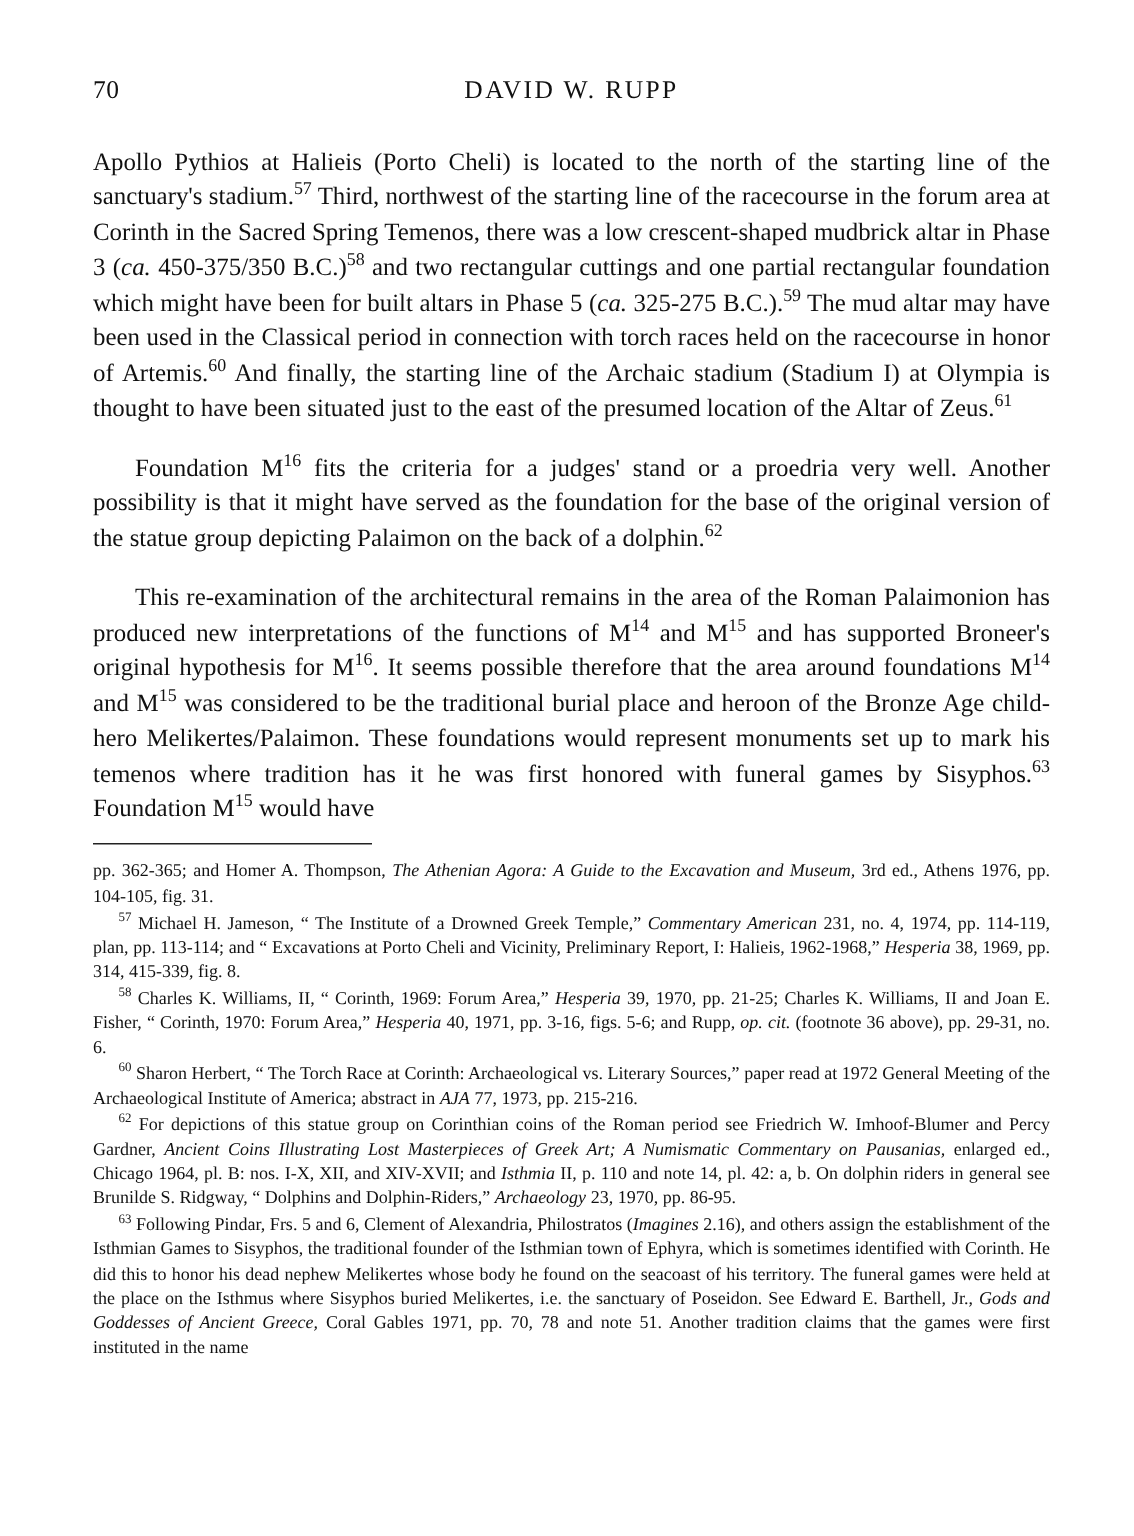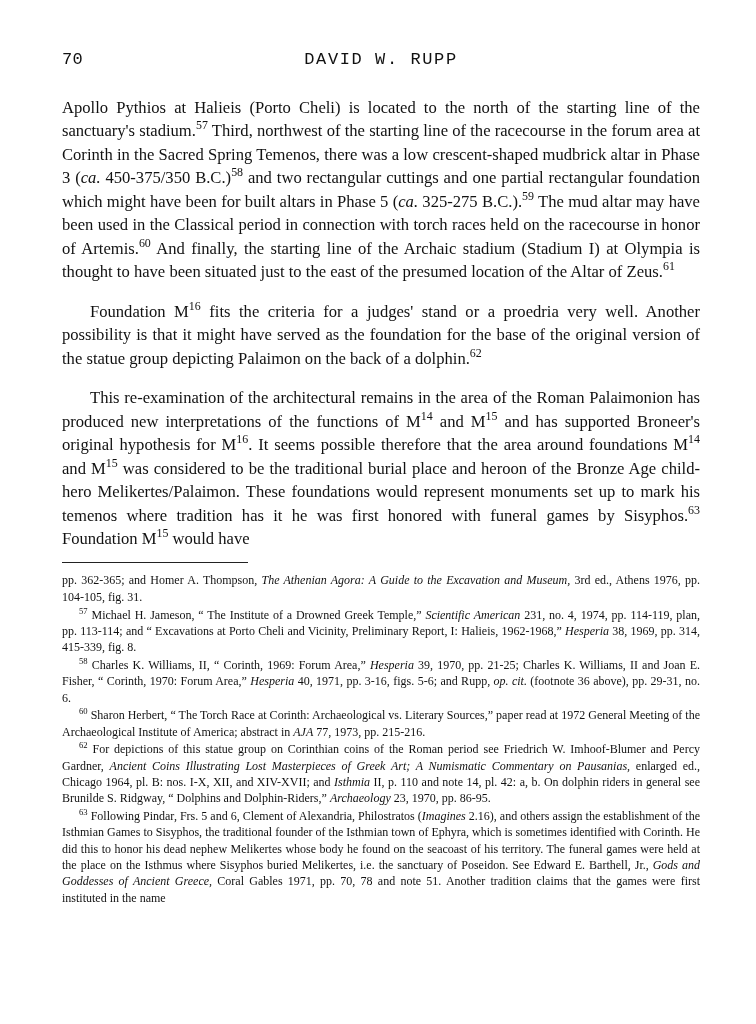--- a/index.html
+++ b/index.html
@@ -17,21 +17,20 @@
     position: relative;
     width: 756px;
     height: 1024px;
     box-sizing: border-box;
     padding: 46px 56px 40px 62px;
   }
   .header {
     position: relative;
     height: 34px;
     margin-bottom: 10px;
-    font-family: Liberation Mono, monospace;
   }
   .folio {
     position: absolute;
     left: 0;
     top: 4px;
     font-size: 17px;
     letter-spacing: 0.3px;
   }
   .running-head {
     text-align: center;
@@ -91,20 +90,20 @@
   <div class="body-text" id="body-text">
       <p class="first"><span>Apollo Pythios at Halieis (Porto Cheli) is located to the north of the starting line of the sanctuary's stadium.</span><sup>57</sup><span>  Third, northwest of the starting line of the racecourse in the forum area at Corinth in the Sacred Spring Temenos, there was a low crescent-shaped mudbrick altar in Phase 3 (</span><span class="it">ca.</span><span> 450-375/350 </span><span class="sc">B.C.</span><span>)</span><sup>58</sup><span> and two rectangular cuttings and one partial rectangular foundation which might have been for built altars in Phase 5 (</span><span class="it">ca.</span><span> 325-275 </span><span class="sc">B.C.</span><span>).</span><sup>59</sup><span>  The mud altar may have been used in the Classical period in connection with torch races held on the racecourse in honor of Artemis.</span><sup>60</sup><span>  And finally, the starting line of the Archaic stadium (Stadium I) at Olympia is thought to have been situated just to the east of the presumed location of the Altar of Zeus.</span><sup>61</sup></p>
       <p><span>Foundation M</span><sup>16</sup><span> fits the criteria for a judges' stand or a proedria very well. Another possibility is that it might have served as the foundation for the base of the original version of the statue group depicting Palaimon on the back of a dolphin.</span><sup>62</sup></p>
       <p><span>This re-examination of the architectural remains in the area of the Roman Palaimonion has produced new interpretations of the functions of M</span><sup>14</sup><span> and M</span><sup>15</sup><span> and has supported Broneer's original hypothesis for M</span><sup>16</sup><span>.  It seems possible therefore that the area around foundations M</span><sup>14</sup><span> and M</span><sup>15</sup><span> was considered to be the traditional burial place and heroon of the Bronze Age child-hero Melikertes/Palaimon.  These foundations would represent monuments set up to mark his temenos where tradition has it he was first honored with funeral games by Sisyphos.</span><sup>63</sup><span>  Foundation M</span><sup>15</sup><span> would have</span></p>
     </div>
 
   <hr class="rule">
 
   <div class="notes" id="footnotes">
       <p class="noindent"><span>pp. 362-365; and Homer A. Thompson, </span><span class="it">The Athenian Agora:  A Guide to the Excavation and Museum,</span><span> 3rd ed., Athens 1976, pp. 104-105, fig. 31.</span></p>
-      <p><sup>57</sup><span> Michael H. Jameson, “ The Institute of a Drowned Greek Temple,” </span><span class="it">Scientific American</span><span> 231, no. 4, 1974, pp. 114-119, plan, pp. 113-114; and “ Excavations at Porto Cheli and Vicinity, Preliminary Report, I:  Halieis, 1962-1968,” </span><span class="it">Hesperia</span><span> 38, 1969, pp. 314, 415-339, fig. 8.</span></p>
+      <p><sup>57</sup><span> Michael H. Jameson, “ The Institute of a Drowned Greek Temple,” </span><span class="it">Commentary American</span><span> 231, no. 4, 1974, pp. 114-119, plan, pp. 113-114; and “ Excavations at Porto Cheli and Vicinity, Preliminary Report, I:  Halieis, 1962-1968,” </span><span class="it">Hesperia</span><span> 38, 1969, pp. 314, 415-339, fig. 8.</span></p>
       <p><sup>58</sup><span> Charles K. Williams, II, “ Corinth, 1969:  Forum Area,” </span><span class="it">Hesperia</span><span> 39, 1970, pp. 21-25; Charles K. Williams, II and Joan E. Fisher, “ Corinth, 1970:  Forum Area,” </span><span class="it">Hesperia</span><span> 40, 1971, pp. 3-16, figs. 5-6; and Rupp, </span><span class="it">op. cit.</span><span> (footnote 36 above), pp. 29-31, no. 6.</span></p>
       <p><sup>60</sup><span> Sharon Herbert, “ The Torch Race at Corinth:  Archaeological vs. Literary Sources,” paper read at 1972 General Meeting of the Archaeological Institute of America; abstract in </span><span class="it">AJA</span><span> 77, 1973, pp. 215-216.</span></p>
       <p><sup>62</sup><span> For depictions of this statue group on Corinthian coins of the Roman period see Friedrich W. Imhoof-Blumer and Percy Gardner, </span><span class="it">Ancient Coins Illustrating Lost Masterpieces of Greek Art;  A Numismatic Commentary on Pausanias,</span><span> enlarged ed., Chicago 1964, pl. B:  nos. I-X, XII, and XIV-XVII; and </span><span class="it">Isthmia</span><span> II, p. 110 and note 14, pl. 42:  a, b.  On dolphin riders in general see Brunilde S. Ridgway, “ Dolphins and Dolphin-Riders,” </span><span class="it">Archaeology</span><span> 23, 1970, pp. 86-95.</span></p>
       <p><sup>63</sup><span> Following Pindar, Frs. 5 and 6, Clement of Alexandria, Philostratos (</span><span class="it">Imagines</span><span> 2.16), and others assign the establishment of the Isthmian Games to Sisyphos, the traditional founder of the Isthmian town of Ephyra, which is sometimes identified with Corinth.  He did this to honor his dead nephew Melikertes whose body he found on the seacoast of his territory.  The funeral games were held at the place on the Isthmus where Sisyphos buried Melikertes, i.e. the sanctuary of Poseidon.  See Edward E. Barthell, Jr., </span><span class="it">Gods and Goddesses of Ancient Greece,</span><span> Coral Gables 1971, pp. 70, 78 and note 51.  Another tradition claims that the games were first instituted in the name</span></p>
     </div>
 
 </div>
 
 </body></html>

